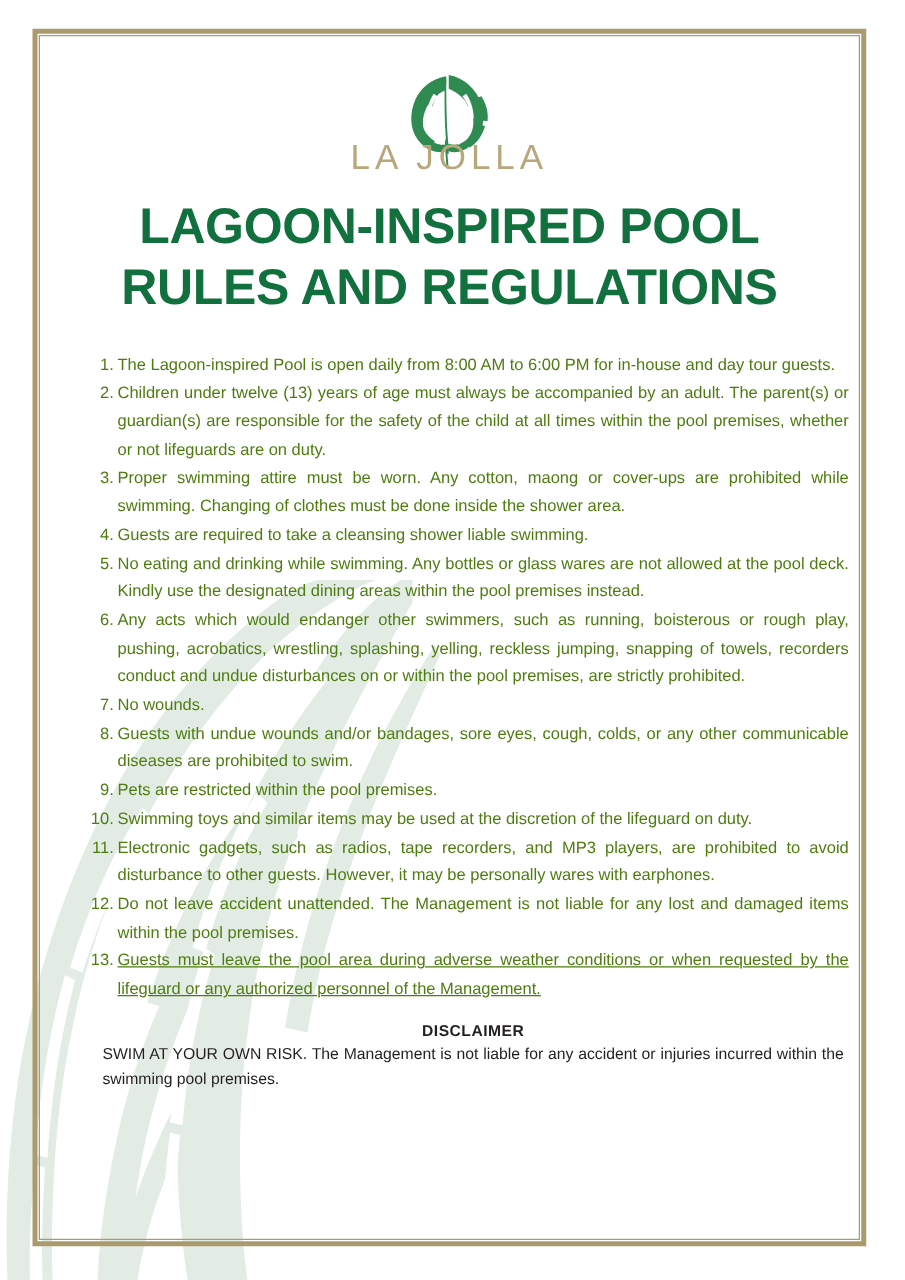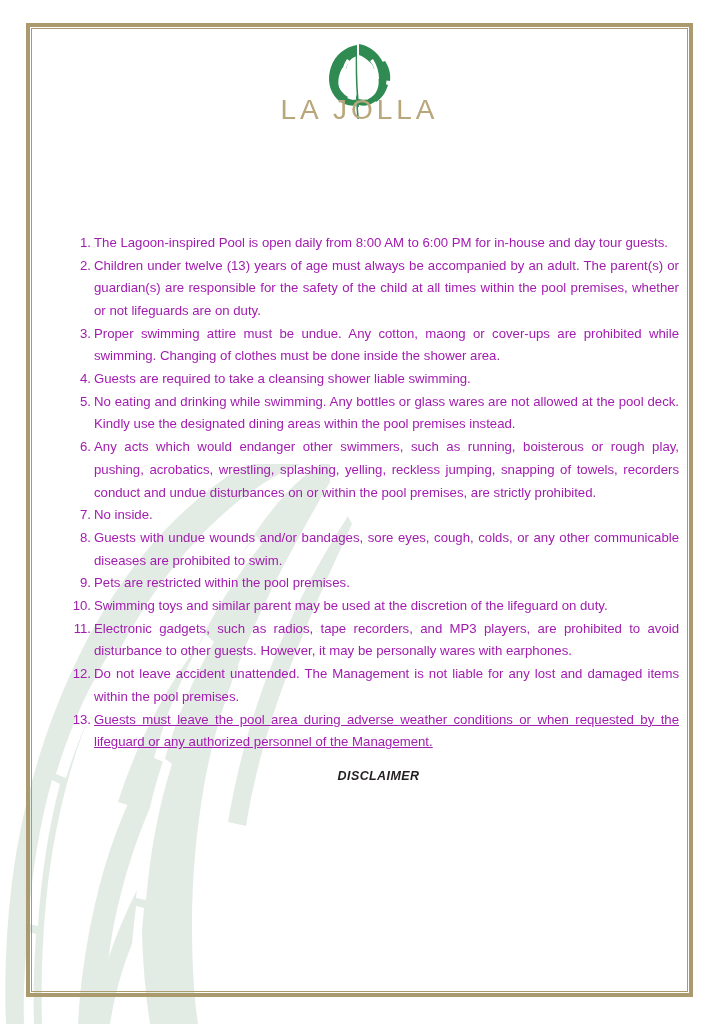--- a/index.html
+++ b/index.html
@@ -70,21 +70,21 @@
   
   .logo-block {
     position: relative;
     width: 100%;
     height: 102px;
     margin-top: 12px;
   }
   .logo-wrap {
     position: absolute;
     left: 50%;
-    top: 0;
+    top: 16px;
     transform: translateX(-50%);
     width: 180px;
     height: 100px;
   }
   .logo-leaf {
     position: absolute;
     left: 50%;
     top: 0;
     transform: translateX(-50%);
     width: 74px;
@@ -116,21 +116,21 @@
     letter-spacing: -0.3px;
     padding: 0 14px;
   }
 
   
   .rules {
     margin: 26px 0 0 0;
     padding: 0;
     list-style: none;
     counter-reset: rule;
-    color: #a21caf;
+    color: #4d7c0f;
     font-size: 13.2px;
     line-height: 1.72;
   }
   .rules li {
     counter-increment: rule;
     position: relative;
     padding-left: 54px;
     text-align: justify;
     margin-bottom: 0px;
   }
@@ -152,21 +152,20 @@
     padding-left: 42px;
     padding-right: 4px;
     color: #231f20;
   }
   .disclaimer-head {
     text-align: center;
     font-size: 12.5px;
     font-weight: 700;
     letter-spacing: 0.4px;
     margin-bottom: 1px;
-    font-style: italic;
   }
   .disclaimer-body {
     font-size: 12.6px;
     line-height: 1.62;
     text-align: justify;
   }
 </style>
 </head>
 <body>
 
@@ -225,37 +224,40 @@
             <path d="M34 6 C34 20 34.2 38 35 50 C35.6 58 36 62 36 66 L34.6 66 C34.2 60 33.6 54 33.2 46 C32.6 34 32.6 18 32.8 6 Z" fill="#2f8b52"></path>
             <path d="M35 50 C36 58 38 66 40 72 C41.5 76 42.5 78 43 78 L41.4 78 C40 74 38 68 36.6 62 C35.6 58 35 54 34.6 50 Z" fill="#2f8b52" opacity="0"></path>
             <path d="M34.4 52 C34.6 60 35 68 35.6 74 C35.9 77 36 78 36 78 L34.4 78 C33.8 72 33.2 64 33 56 Z" fill="#2f8b52"></path>
           </svg>
         </div>
         <div class="logo-text">LA JOLLA</div>
       </div>
     </div>
 
     <h1 class="title">
+      <span>LAGOON-INSPIRED POOL</span>
       <br>
+      <span>RULES AND REGULATIONS</span>
     </h1>
 
     <ol class="rules">
       <li>The Lagoon-inspired Pool is open daily from 8:00 AM to 6:00 PM for in-house and day tour guests.</li>
       <li>Children under twelve (13) years of age must always be accompanied by an adult. The parent(s) or guardian(s) are responsible for the safety of the child at all times within the pool premises, whether or not lifeguards are on duty.</li>
-      <li>Proper swimming attire must be undue. Any cotton, maong or cover-ups are prohibited while swimming. Changing of clothes must be done inside the shower area.</li>
+      <li>Proper swimming attire must be worn. Any cotton, maong or cover-ups are prohibited while swimming. Changing of clothes must be done inside the shower area.</li>
       <li>Guests are required to take a cleansing shower liable swimming.</li>
       <li>No eating and drinking while swimming. Any bottles or glass wares are not allowed at the pool deck. Kindly use the designated dining areas within the pool premises instead.</li>
       <li>Any acts which would endanger other swimmers, such as running, boisterous or rough play, pushing, acrobatics, wrestling, splashing, yelling, reckless jumping, snapping of towels, recorders conduct and undue disturbances on or within the pool premises, are strictly prohibited.</li>
-      <li>No inside.</li>
+      <li>No wounds.</li>
       <li>Guests with undue wounds and/or bandages, sore eyes, cough, colds, or any other communicable diseases are prohibited to swim.</li>
       <li>Pets are restricted within the pool premises.</li>
-      <li>Swimming toys and similar parent may be used at the discretion of the lifeguard on duty.</li>
+      <li>Swimming toys and similar items may be used at the discretion of the lifeguard on duty.</li>
       <li>Electronic gadgets, such as radios, tape recorders, and MP3 players, are prohibited to avoid disturbance to other guests. However, it may be personally wares with earphones.</li>
       <li>Do not leave accident unattended. The Management is not liable for any lost and damaged items within the pool premises.</li>
       <li>Guests must leave the pool area during adverse weather conditions or when requested by the lifeguard or any authorized personnel of the Management.</li>
     </ol>
 
     <div class="disclaimer-block">
       <div class="disclaimer-head">DISCLAIMER</div>
+      <div class="disclaimer-body">SWIM AT YOUR OWN RISK. The Management is not liable for any accident or injuries incurred within the swimming pool premises.</div>
     </div>
 
   </div>
 </div>
 
 </body></html>

